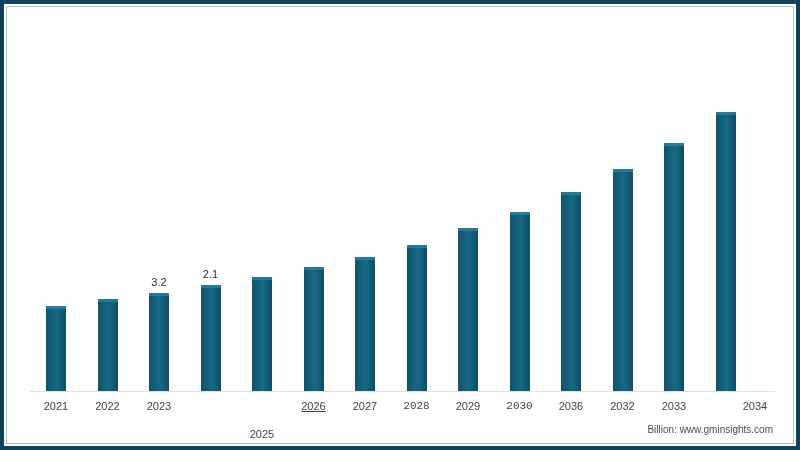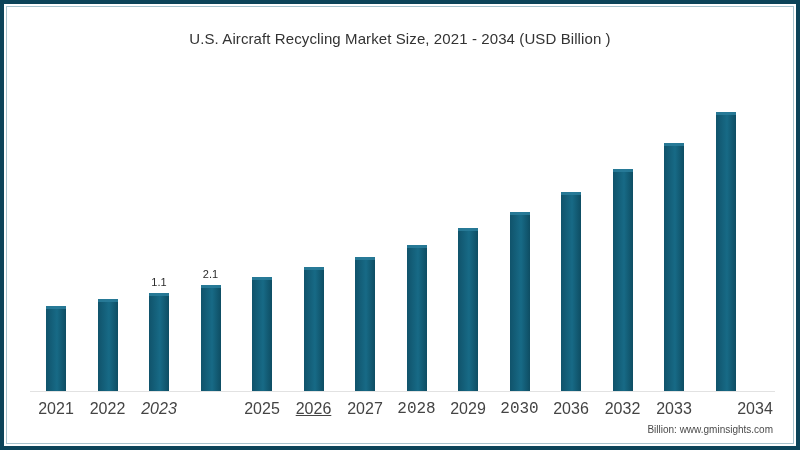--- a/index.html
+++ b/index.html
@@ -83,41 +83,40 @@
     text-align: center;
     font-size: 11px;
     color: #2b2b2b;
     white-space: nowrap;
   }
   .tick-label {
     position: absolute;
     top: 400px;
     width: 44px;
     text-align: center;
-    font-size: 16px;
+    font-size: 11px;
     color: #444444;
   }
   .source {
     position: absolute;
     right: 27px;
     top: 424px;
     font-size: 10px;
     color: #4a4a4a;
     white-space: nowrap;
   }
 </style>
 </head>
 <body>
 
 <div id="screenshot">
 
   <div class="frame-outer"></div>
   <div class="frame-inner"></div>
 
-  <div class="chart-title">U.S. Aircraft Recycling Market Size, 2021 - 2034 (USD Billion )</div>
 
   <div class="plot" id="plot-area">
     <div class="axis-line"></div>
   <div class="bar" style="left: 16px; height: 85px; background: linear-gradient(to right, rgb(16, 83, 107) 0%, rgb(23, 106, 134) 55%, rgb(14, 77, 99) 100%);">
         <div class="bar-cap" style="background: rgb(42, 126, 155);"></div>
       </div>
       <div class="bar" style="left: 67.5px; height: 92px; background: linear-gradient(to right, rgb(16, 83, 107) 0%, rgb(23, 106, 134) 55%, rgb(14, 77, 99) 100%);">
         <div class="bar-cap" style="background: rgb(42, 126, 155);"></div>
       </div>
       <div class="bar" style="left: 119px; height: 98px; background: linear-gradient(to right, rgb(16, 83, 107) 0%, rgb(23, 106, 134) 55%, rgb(14, 77, 99) 100%);">
@@ -155,25 +154,25 @@
       </div>
       <div class="bar" style="left: 685.5px; height: 279px; background: linear-gradient(to right, rgb(16, 83, 107) 0%, rgb(23, 106, 134) 55%, rgb(14, 77, 99) 100%);">
         <div class="bar-cap" style="background: rgb(42, 126, 155);"></div>
       </div>
     </div>
 
   <div class="source">Billion: www.gminsights.com</div>
 
 <div class="tick-label" style="left: 34px;">2021</div>
     <div class="tick-label" style="left: 85.5px;">2022</div>
-    <div class="bar-label" style="left: 137px; top: 276px;">1.1</div>
-    <div class="tick-label" style="left: 137px; font-style: italic;">2023</div>
+    <div class="bar-label" style="left: 137px; top: 276px;">3.2</div>
+    <div class="tick-label" style="left: 137px;">2023</div>
     <div class="bar-label" style="left: 188.5px; top: 268px;">2.1</div>
     <div class="tick-label" style="left: 188.5px; margin-top: 47px;">2024</div>
-    <div class="tick-label" style="left: 240px;">2025</div>
+    <div class="tick-label" style="left: 240px; margin-top: 28px;">2025</div>
     <div class="tick-label" style="left: 291.5px; text-decoration: underline;">2026</div>
     <div class="tick-label" style="left: 343px;">2027</div>
     <div class="tick-label" style="left: 394.5px; font-family: Liberation Mono, monospace;">2028</div>
     <div class="tick-label" style="left: 446px;">2029</div>
     <div class="tick-label" style="left: 497.5px; font-family: Liberation Mono, monospace;">2030</div>
     <div class="tick-label" style="left: 549px;">2036</div>
     <div class="tick-label" style="left: 600.5px;">2032</div>
     <div class="tick-label" style="left: 652px;">2033</div>
     <div class="tick-label" style="left: 733px; text-align: center;">2034</div>
   </div>

